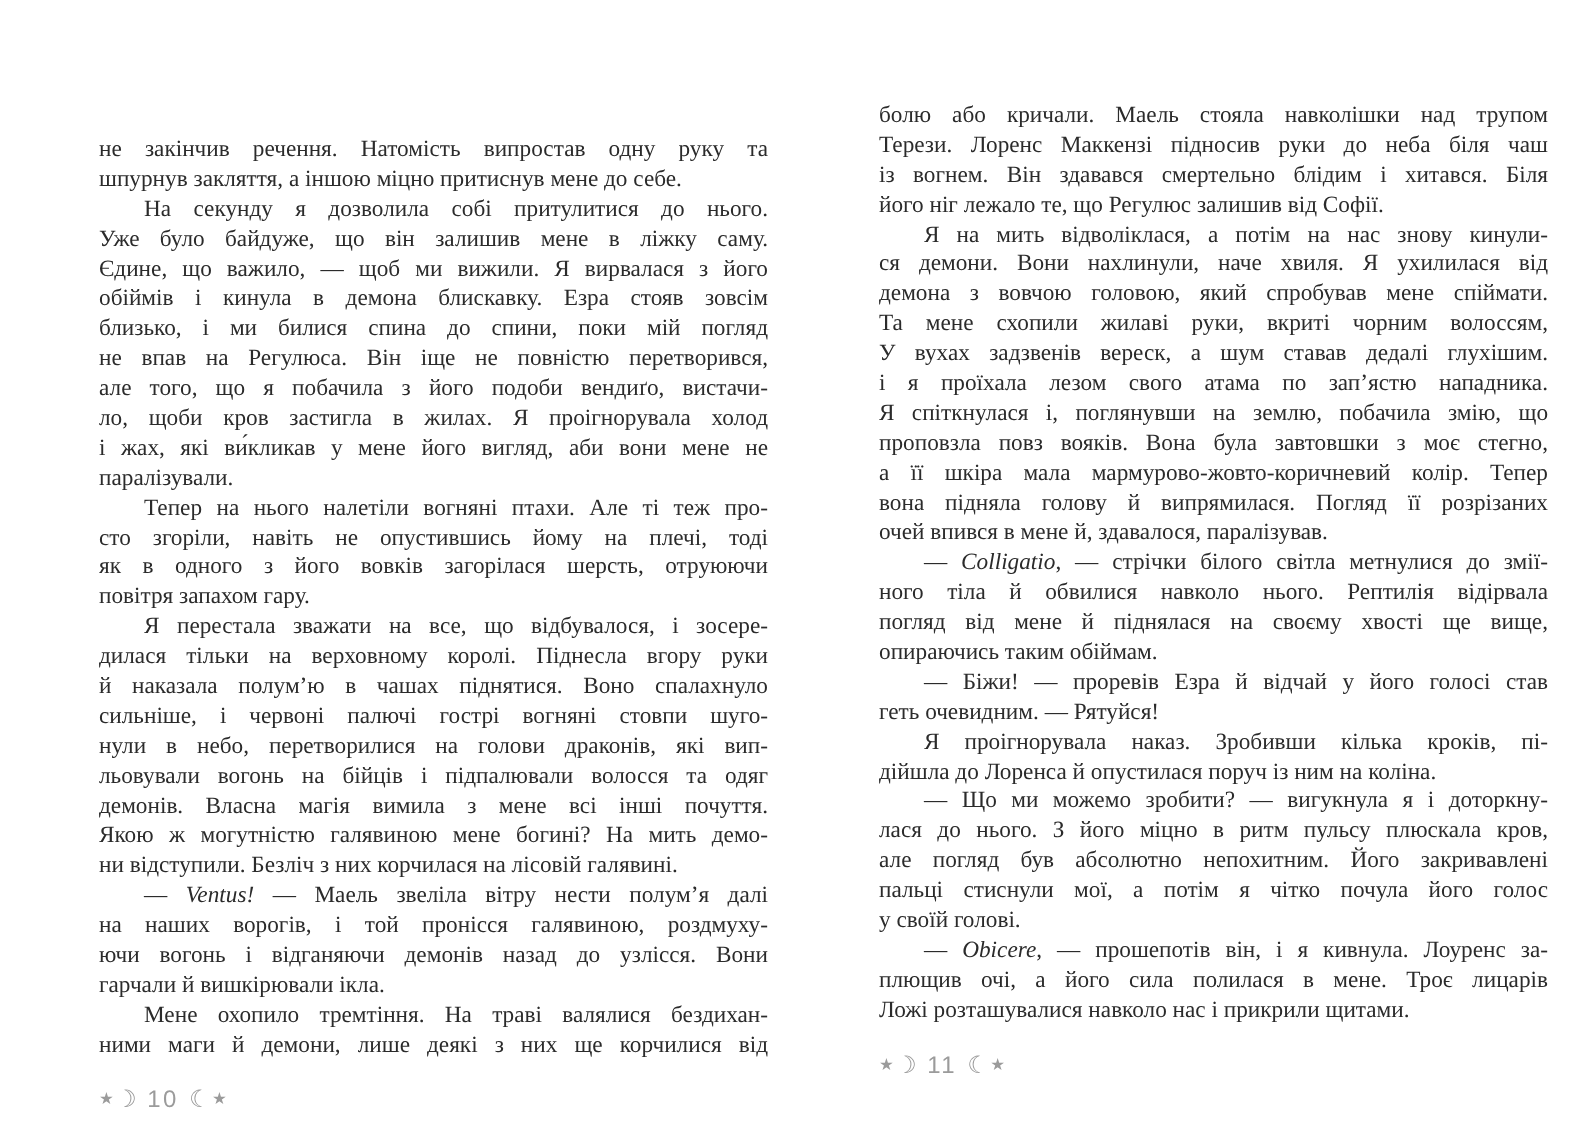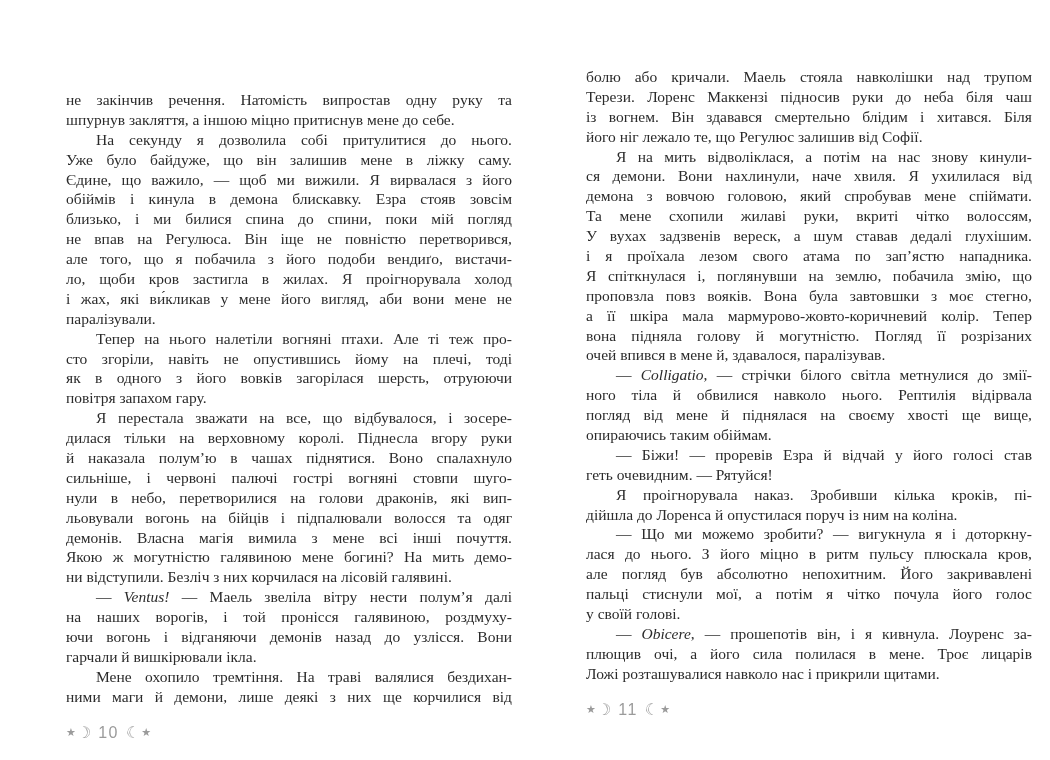--- a/index.html
+++ b/index.html
@@ -96,27 +96,27 @@
 
 <div class="page page-right">
   <div class="text-block">
       <div class="line"><span>болю або кричали. Маель стояла навколішки над трупом</span></div>
       <div class="line"><span>Терези. Лоренс Маккензі підносив руки до неба біля чаш</span></div>
       <div class="line"><span>із вогнем. Він здавався смертельно блідим і хитався. Біля</span></div>
       <div class="line last"><span>його ніг лежало те, що Регулюс залишив від Софії.</span></div>
       <div class="line indent"><span>Я на мить відволіклася, а потім на нас знову кинули-</span></div>
       <div class="line"><span>ся демони. Вони нахлинули, наче хвиля. Я ухилилася від</span></div>
       <div class="line"><span>демона з вовчою головою, який спробував мене спіймати.</span></div>
-      <div class="line"><span>Та мене схопили жилаві руки, вкриті чітко волоссям,</span></div>
+      <div class="line"><span>Та мене схопили жилаві руки, вкриті чорним волоссям,</span></div>
       <div class="line"><span>У вухах задзвенів вереск, а шум ставав дедалі глухішим.</span></div>
       <div class="line"><span>і я проїхала лезом свого атама по зап’ястю нападника.</span></div>
       <div class="line"><span>Я спіткнулася і, поглянувши на землю, побачила змію, що</span></div>
       <div class="line"><span>проповзла повз вояків. Вона була завтовшки з моє стегно,</span></div>
       <div class="line"><span>а її шкіра мала мармурово-жовто-коричневий колір. Тепер</span></div>
-      <div class="line"><span>вона підняла голову й могутністю. Погляд її розрізаних</span></div>
+      <div class="line"><span>вона підняла голову й випрямилася. Погляд її розрізаних</span></div>
       <div class="line last"><span>очей впився в мене й, здавалося, паралізував.</span></div>
       <div class="line indent"><span>— </span><span class="italic">Colligatio</span><span>, — стрічки білого світла метнулися до змії-</span></div>
       <div class="line"><span>ного тіла й обвилися навколо нього. Рептилія відірвала</span></div>
       <div class="line"><span>погляд від мене й піднялася на своєму хвості ще вище,</span></div>
       <div class="line last"><span>опираючись таким обіймам.</span></div>
       <div class="line indent"><span>— Біжи! — проревів Езра й відчай у його голосі став</span></div>
       <div class="line last"><span>геть очевидним. — Рятуйся!</span></div>
       <div class="line indent"><span>Я проігнорувала наказ. Зробивши кілька кроків, пі-</span></div>
       <div class="line last"><span>дійшла до Лоренса й опустилася поруч із ним на коліна.</span></div>
       <div class="line indent"><span>— Що ми можемо зробити? — вигукнула я і доторкну-</span></div>

